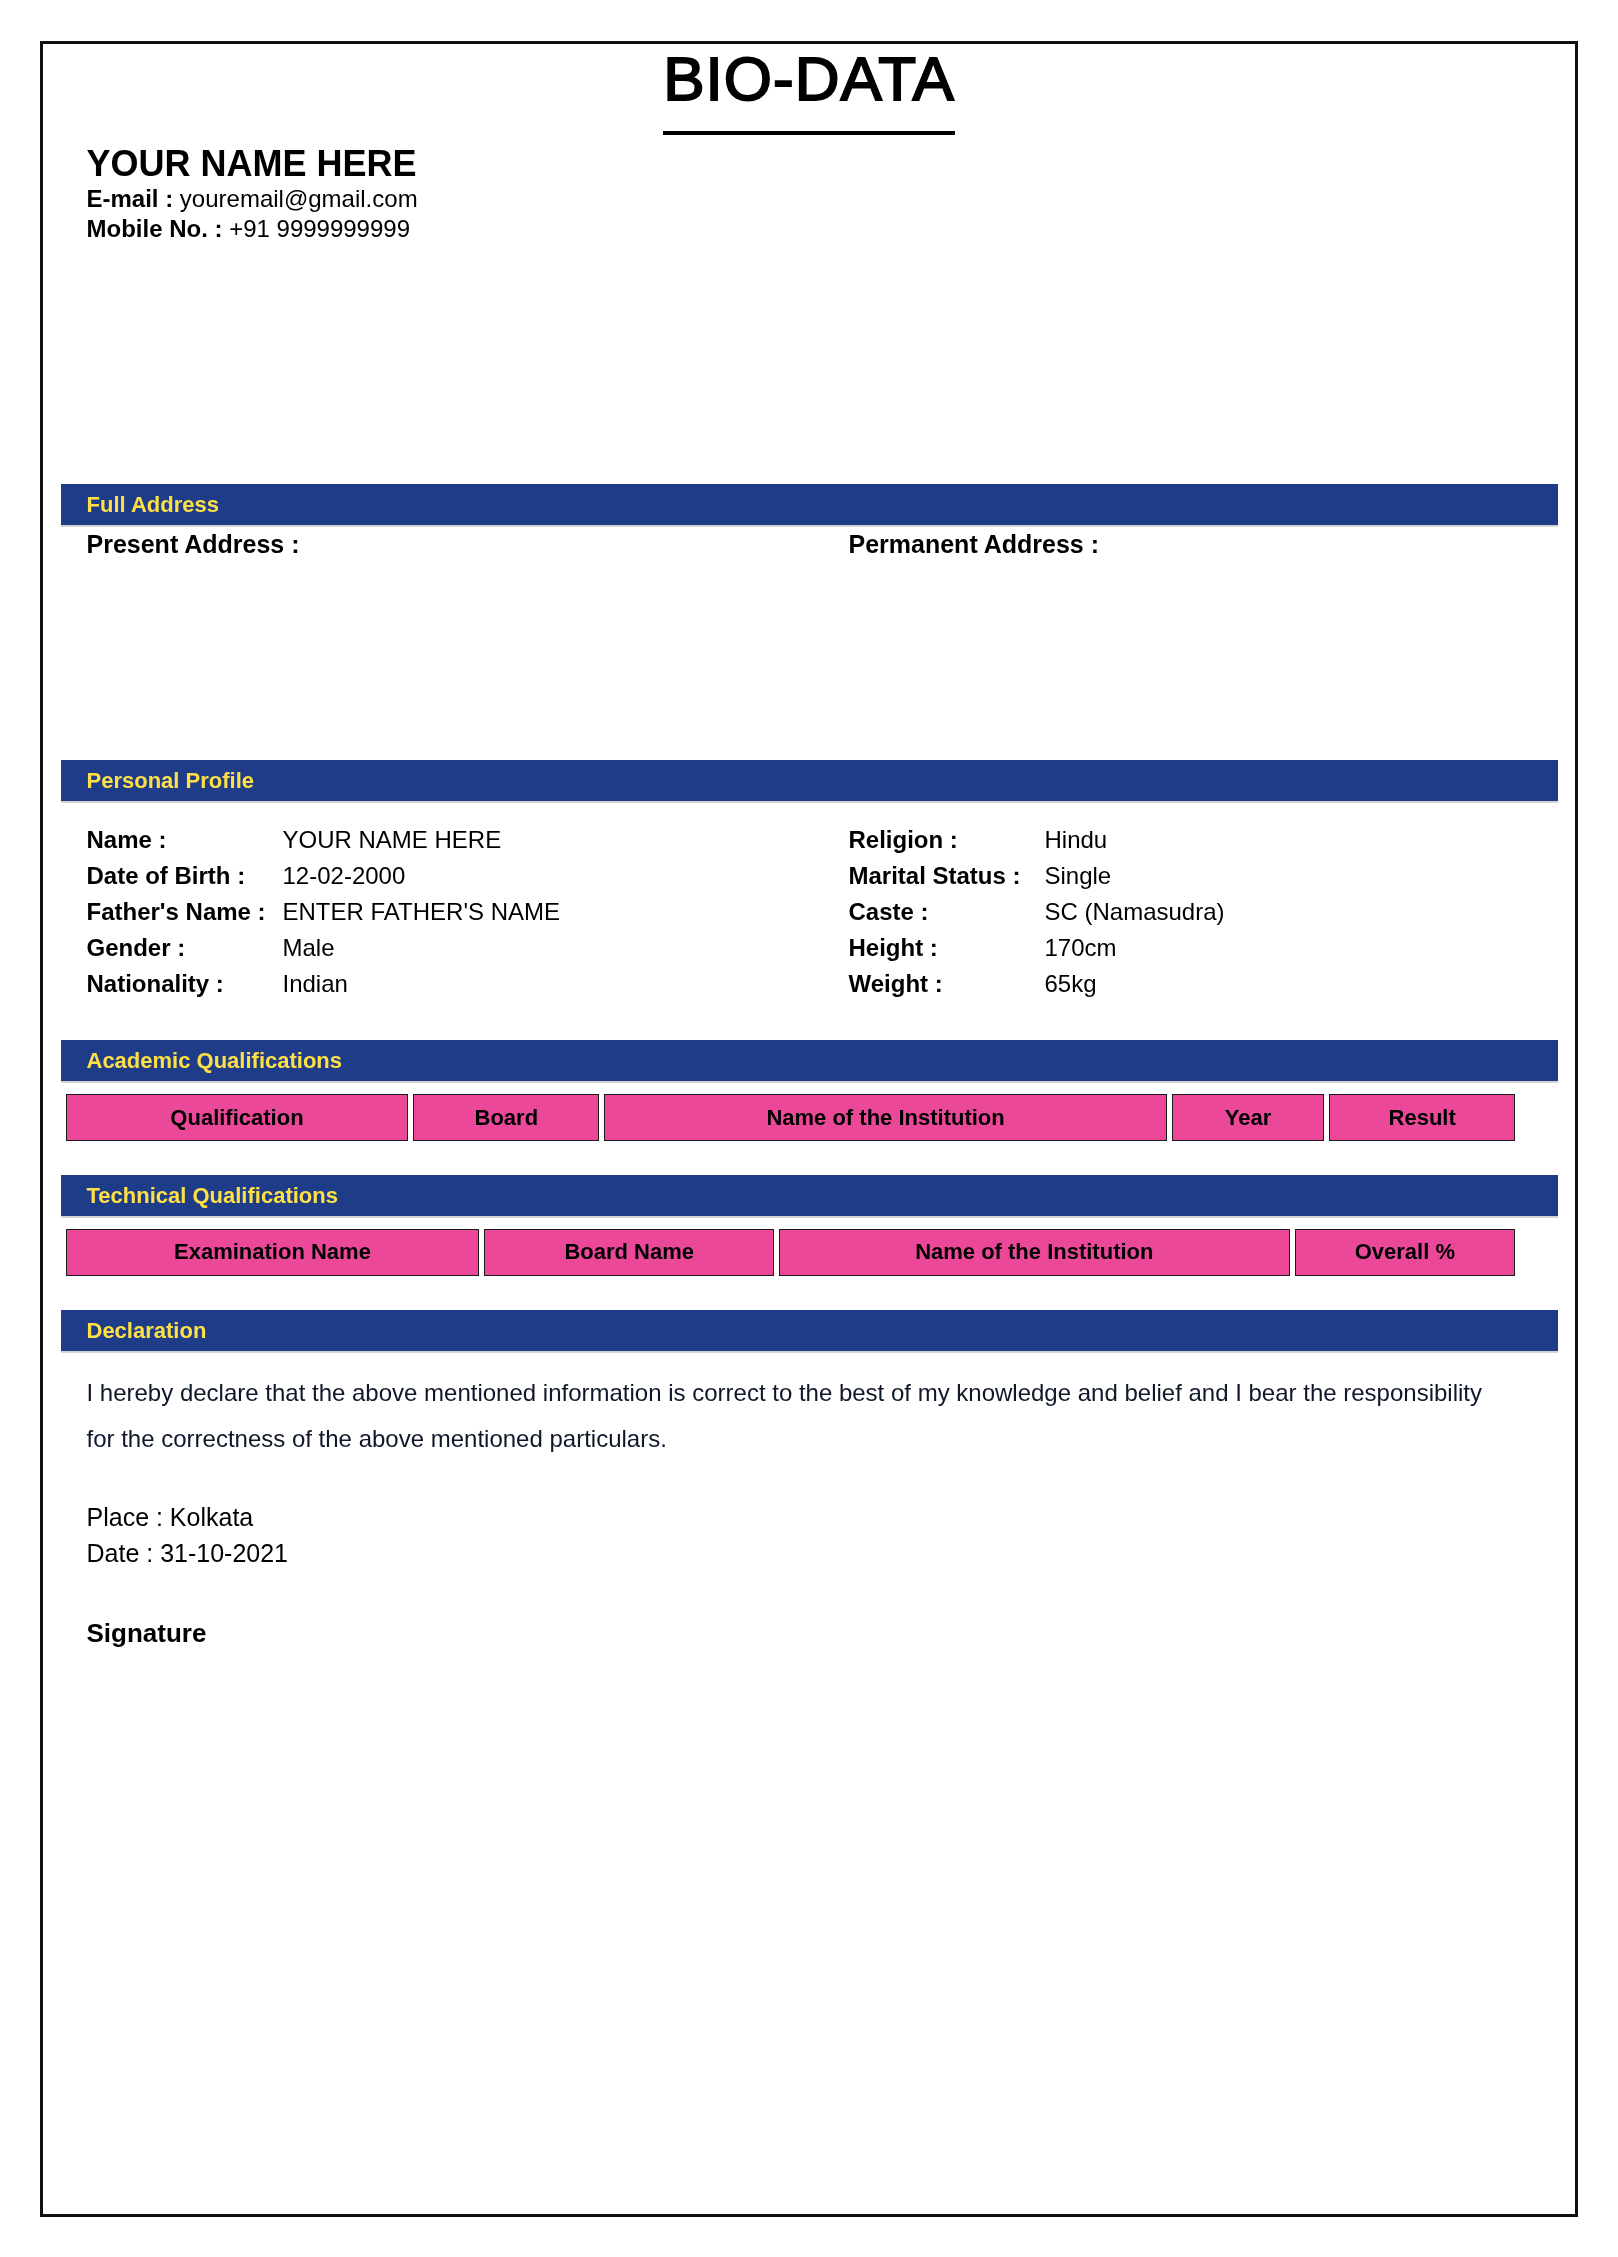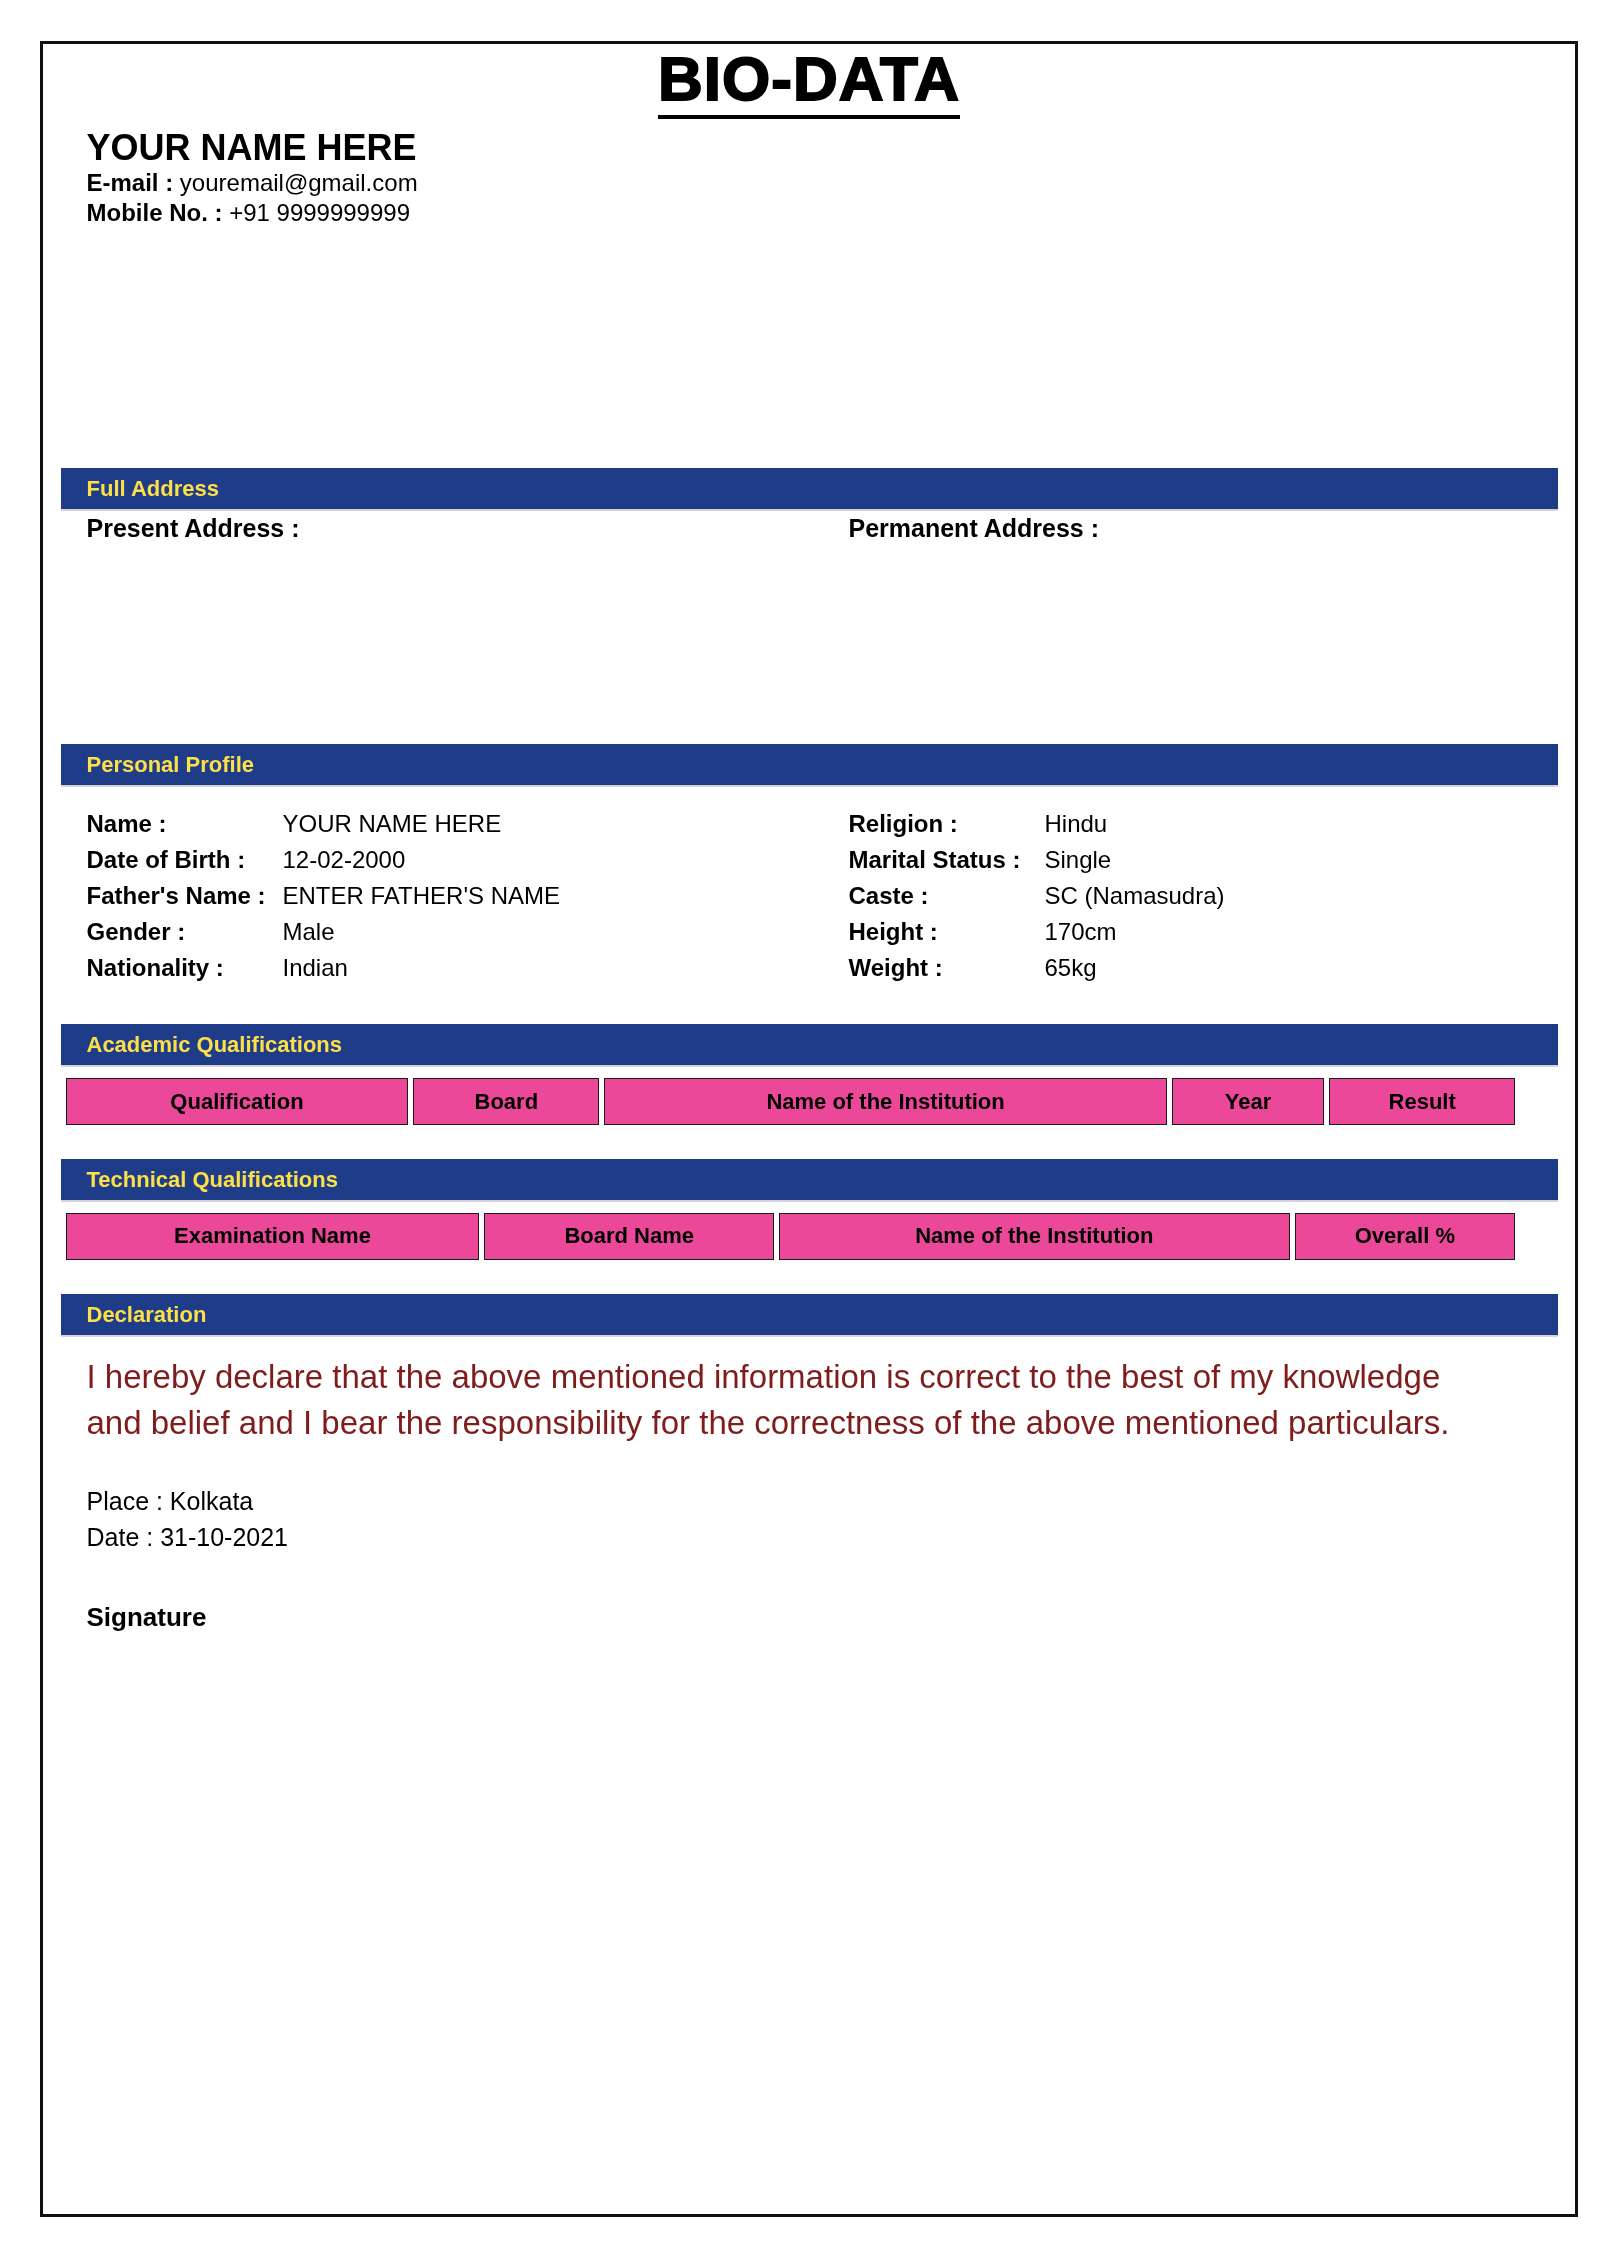--- a/index.html
+++ b/index.html
@@ -14,24 +14,24 @@
   .frame {
     position:absolute; left:40px; top:41px; right:41px; bottom:40px;
     border:3.9px solid #101010;
     background:#fff;
   }
   .content { padding:0 17.5px; }
 
   .title-wrap { text-align:center; margin-top:5.8px; }
   .doc-title {
     display:inline-block;
-    font-size:62px; font-weight:bold; line-height:0.95;
+    font-size:62px; font-weight:normal; line-height:0.95;
     -webkit-text-stroke:1.9px #000;
     letter-spacing:1px;
-    padding-bottom:6px;
+    padding-bottom:22px;
     border-bottom:4.9px solid #000;
   }
 
   .person-name { margin:9.7px 26px 0; font-size:36px; font-weight:bold; line-height:39px; }
   .contact-line { margin:1.9px 26px 0; font-size:24px; line-height:28px; }
   .contact-line .lbl { font-weight:bold; }
 
   .sec-bar {
     background:#1F3C88; color:#fde047;
     font-weight:bold; font-size:22px;
@@ -67,21 +67,21 @@
     border:1.9px solid #1b1b1b;
     height:45px;
     text-align:center; vertical-align:middle;
     font-weight:bold; font-size:22px;
     padding:0 5.8px;
     overflow:hidden;
   }
   .ac-c1{width:23.7%} .ac-c2{width:12.4%} .ac-c3{width:39.5%} .ac-c4{width:10%} .ac-c5{width:12.4%}
   .tc-c1{width:29%}  .tc-c2{width:20%}  .tc-c3{width:36%}  .tc-c4{width:15%}
 
-  .decl-text { margin:19.4px 26px 0; font-size:33px; line-height:46px; max-width:1417px; color:#7f1d1d; }
+  .decl-text { margin:19.4px 26px 0; font-size:24px; line-height:46px; max-width:1417px; color:#0f172a; }
 
   .closing { margin:37px 26px 0; font-size:25px; line-height:36px; }
   .signature { margin:47px 26px 0; font-size:26px; font-weight:bold; text-align:left; }
 </style>
 </head>
 <body>
 
 <div class="frame">
   <div class="content">
 

